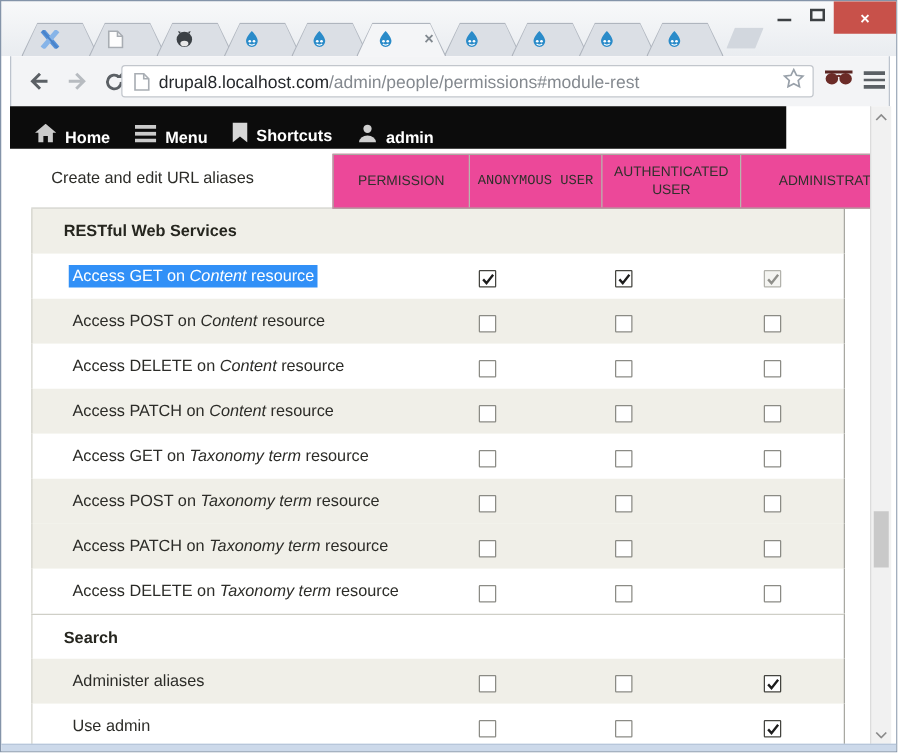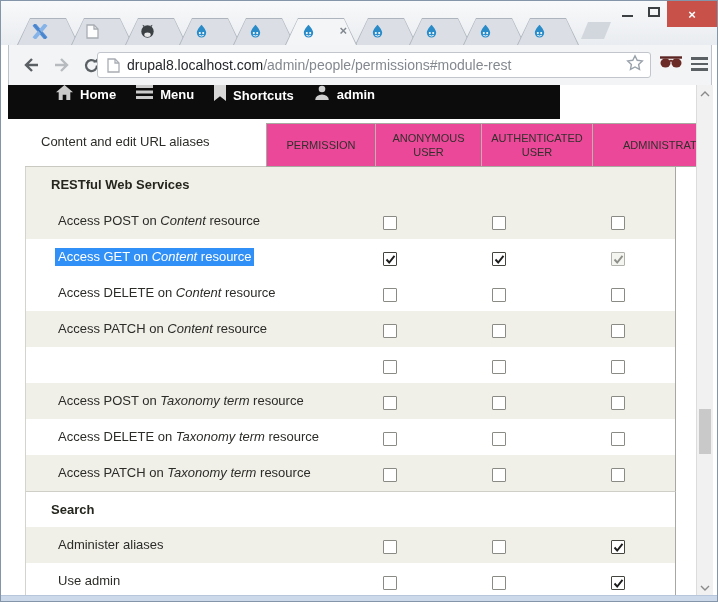--- a/index.html
+++ b/index.html
@@ -41,22 +41,22 @@
   #page-ico { margin:0 7px 0 9px; }
   #urltext { font-size:14px; white-space:nowrap; overflow:hidden; flex:1; }
   #url-host { color:#25282c; }
   #url-path { color:#84898f; }
   #star-btn { margin-right:6px; }
   #mask-btn { position:absolute; left:650px; top:10px; }
   #menu-btn { position:absolute; left:682px; top:12px; }
   #menu-btn .bar { width:17px; height:2.6px; background:#5b6065; margin-bottom:3px; }
 
   
-  #adminbar { position:absolute; left:7px; top:84px; width:552px; height:34px; background:#0c0c0c;
-              display:flex; align-items:flex-start; z-index:3;padding-left:28px; }
+  #adminbar { position:absolute; left:7px; top:84px; width:621px; height:34px; background:#0c0c0c;
+              display:flex; align-items:flex-end; z-index:3; }
   .adm-item { display:flex; align-items:center; margin-left:20px; cursor:pointer; }
   .adm-item svg { margin-right:7px; }
   .adm-label { color:#fff; font-weight:bold; font-size:13px; }
 
   
   #page { position:absolute; left:7px; top:118px; width:688px; height:478px; background:#fff; overflow:hidden; }
   #prev-row { position:absolute; left:17px; top:0; width:651px; height:48px; background:#fff;
               border-bottom:1px solid #c9c9c1; }
   #prev-row .lbl { position:absolute; left:16px; top:15px; font-size:13px; color:#2c2c28; }
 
@@ -269,87 +269,88 @@
         <span><svg width="16" height="15" viewBox="0 0 16 15">
             <circle cx="8" cy="4" r="3.3" fill="#cfcfcf"></circle>
             <path d="M1.2 15 a6.8 5.6 0 0 1 13.6 0 z" fill="#cfcfcf"></path>
           </svg></span>
         <span class="adm-label">admin</span>
       </div>
     </div>
 
   <div id="page">
     <div id="prev-row">
-      <div class="lbl">Content and edit URL aliases</div>
+      <div class="lbl">Create and edit URL aliases</div>
     </div>
     <div id="sticky-header">
         <div class="hcell" style="width: 109px;">PERMISSION</div>
-        <div class="hcell" style="width: 106px;">ANONYMOUS USER</div>
+        <div class="hcell" style="width: 106px; font-family: Liberation Mono, monospace;">ANONYMOUS USER</div>
         <div class="hcell" style="width: 111px;">AUTHENTICATED USER</div>
         <div class="hcell" style="width: 150px;">ADMINISTRATOR</div>
       </div>
     <div id="rows">
         <div class="trow beige">
           <div class="rowlabel seclabel">RESTful Web Services</div>
         </div>
-        <div class="trow beige">
-          <div class="rowlabel">Access POST on <i>Content</i> resource</div>
-          <div class="cb c1"></div>
-          <div class="cb c2"></div>
-          <div class="cb c3"></div>
-        </div>
         <div class="trow white">
           <div class="rowlabel"><span class="hl">Access GET on <i>Content</i> resource</span></div>
           <div class="cb c1 checked">
             <svg width="11" height="11" viewBox="0 0 11 10">
               <path d="M1.5 5 L4.2 8 L9.5 1.3" stroke="#1c1c1c" stroke-width="1.9" fill="none"></path>
             </svg>
           </div>
           <div class="cb c2 checked">
             <svg width="11" height="11" viewBox="0 0 11 10">
               <path d="M1.5 5 L4.2 8 L9.5 1.3" stroke="#1c1c1c" stroke-width="1.9" fill="none"></path>
             </svg>
           </div>
           <div class="cb c3 checked disabled">
             <svg width="11" height="11" viewBox="0 0 11 10">
               <path d="M1.5 5 L4.2 8 L9.5 1.3" stroke="#8f8f8a" stroke-width="1.9" fill="none"></path>
             </svg>
           </div>
         </div>
+        <div class="trow beige">
+          <div class="rowlabel">Access POST on <i>Content</i> resource</div>
+          <div class="cb c1"></div>
+          <div class="cb c2"></div>
+          <div class="cb c3"></div>
+        </div>
         <div class="trow white">
           <div class="rowlabel">Access DELETE on <i>Content</i> resource</div>
           <div class="cb c1"></div>
           <div class="cb c2"></div>
           <div class="cb c3"></div>
         </div>
         <div class="trow beige">
           <div class="rowlabel">Access PATCH on <i>Content</i> resource</div>
           <div class="cb c1"></div>
           <div class="cb c2"></div>
           <div class="cb c3"></div>
         </div>
         <div class="trow white">
+          <div class="rowlabel">Access GET on <i>Taxonomy term</i> resource</div>
           <div class="cb c1"></div>
           <div class="cb c2"></div>
           <div class="cb c3"></div>
         </div>
         <div class="trow beige">
           <div class="rowlabel">Access POST on <i>Taxonomy term</i> resource</div>
           <div class="cb c1"></div>
           <div class="cb c2"></div>
           <div class="cb c3"></div>
         </div>
+        <div class="trow beige">
+          <div class="rowlabel">Access PATCH on <i>Taxonomy term</i> resource</div>
+          <div class="cb c1"></div>
+          <div class="cb c2"></div>
+          <div class="cb c3"></div>
+        </div>
         <div class="trow white">
           <div class="rowlabel">Access DELETE on <i>Taxonomy term</i> resource</div>
-          <div class="cb c1"></div>
-          <div class="cb c2"></div>
-          <div class="cb c3"></div>
-        </div>
-        <div class="trow beige">
-          <div class="rowlabel">Access PATCH on <i>Taxonomy term</i> resource</div>
           <div class="cb c1"></div>
           <div class="cb c2"></div>
           <div class="cb c3"></div>
         </div>
         <div class="trow white section-border">
           <div class="rowlabel seclabel">Search</div>
         </div>
         <div class="trow beige">
           <div class="rowlabel">Administer aliases</div>
           <div class="cb c1"></div>

